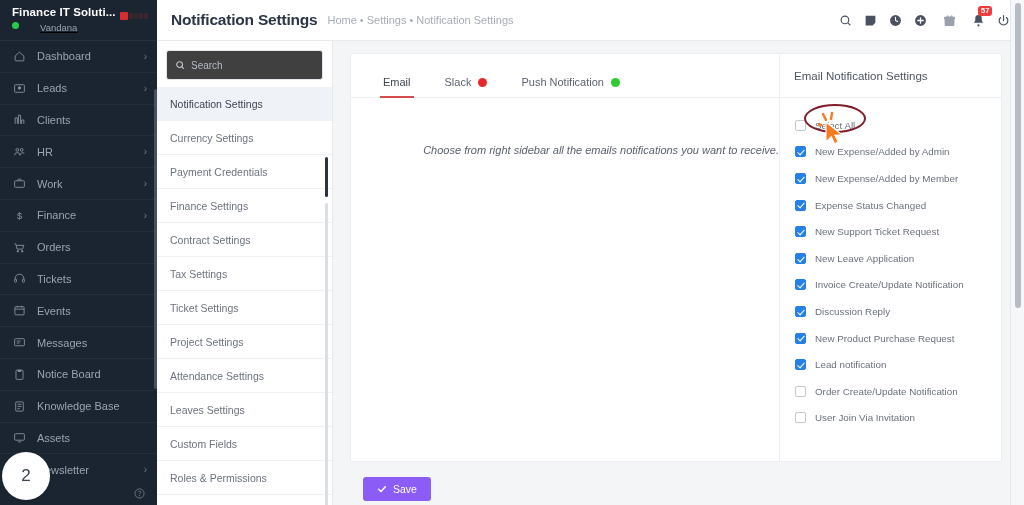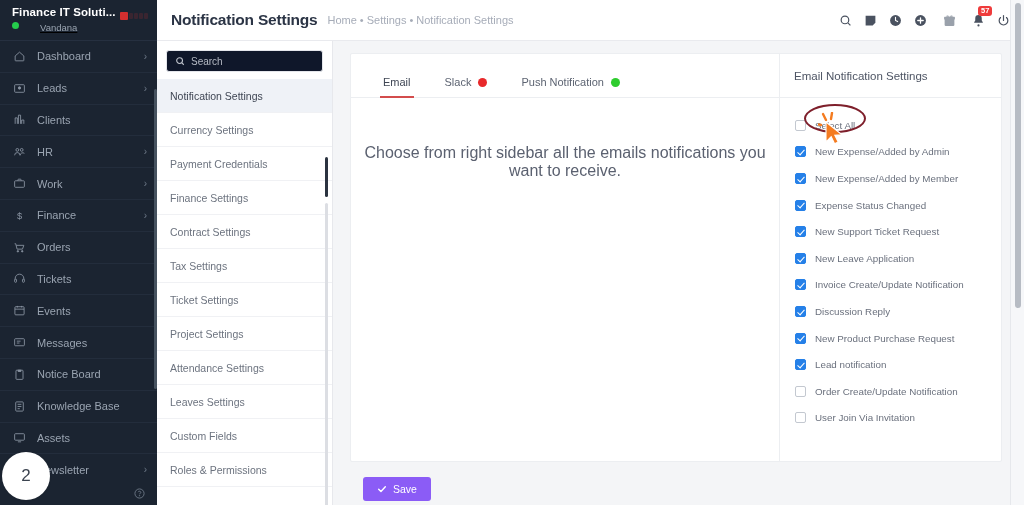--- a/index.html
+++ b/index.html
@@ -107,23 +107,23 @@
   .body-row { display: flex; height: 464px; }
 
   .settings-panel {
     width: 176px; flex: 0 0 176px;
     background: #ffffff; height: 464px;
     border-right: 1px solid #e7e8ec;
     position: relative; overflow: hidden;
   }
   .sp-search-wrap { padding: 9px 9px 7px 9px; }
   .sp-search {
-    height: 22px; border: 1px solid #e4e6eb; border-radius: 3px;
+    height: 30px; border: 1px solid #e4e6eb; border-radius: 3px;
     display: flex; align-items: center; gap: 6px; padding: 0 8px;
-    background: #0f172a;
+    background: #404040;
   }
   .sp-search .ph { font-size: 10px; color: #b5bac4; }
   .sp-list { display: flex; flex-direction: column; }
   .sp-item {
     height: 34px; display: flex; align-items: center;
     padding-left: 13px; font-size: 10.5px; color: #6c737f;
     border-bottom: 1px solid #f0f1f4;
     cursor: pointer;
   }
   .sp-item.active { background: #eff2f7; color: #3f4654; }
@@ -147,22 +147,23 @@
     display: flex; align-items: center; gap: 7px;
     position: relative; cursor: pointer; text-align: right;
   }
   .tab.active { color: #3f4654; }
   .tab.active:after {
     content: ""; position: absolute; left: 14px; right: 14px; bottom: -1px;
     height: 2px; background: #d34c4c;
   }
   .tdot { width: 9px; height: 9px; border-radius: 50%; display: inline-block; }
   .center-note {
-    text-align: center; font-size: 16px; color: #5b6170;
+    text-align: right; font-size: 11px; color: #5b6170;
     padding-top: 46px;
+    font-style: italic;
   }
 
   .card-right {
     width: 222px; flex: 0 0 222px;
     border-left: 1px solid #eceef1;
     display: flex; flex-direction: column;
   }
   .cr-head {
     height: 44px; display: flex; align-items: center;
     padding-left: 14px; font-size: 11.5px; color: #4e5564;

